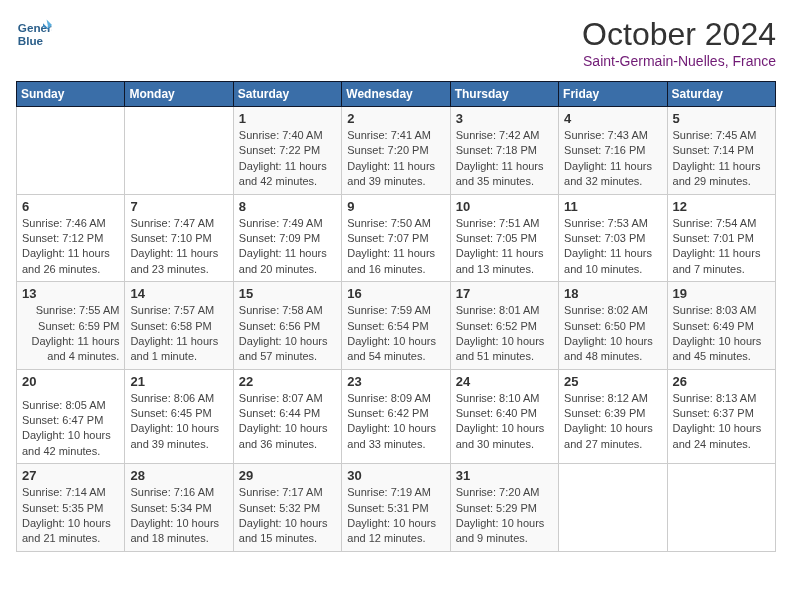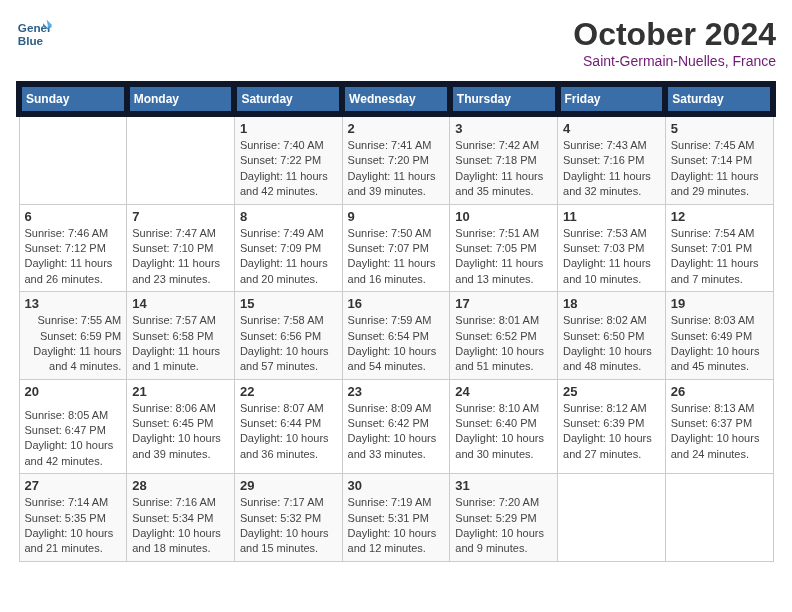--- a/index.html
+++ b/index.html
@@ -23,40 +23,40 @@
     }
     .logo-icon {
       width: 36px;
       height: 36px;
     }
     .title-block {
       text-align: right;
     }
     .month-title {
       font-size: 32px;
-      font-weight: 700;
+      font-weight: 400;
       color: #333;
     }
     .subtitle {
       font-size: 14px;
       color: #701a75;
     }
     table {
       width: 100%;
       border-collapse: collapse;
       table-layout: fixed;
     }
     thead th {
       background: #3a6ea8;
       color: #fff;
       font-size: 12px;
       font-weight: bold;
       padding: 5px 4px;
       text-align: left;
-      border: 6px solid #0f172a;
+      border: 1px solid #0f172a;
     }
     tbody td {
       border: 1px solid #ccc;
       vertical-align: top;
       padding: 4px 5px;
       font-size: 10px;
       color: #333;
       height: 80px;
       background: #fff;
     }

